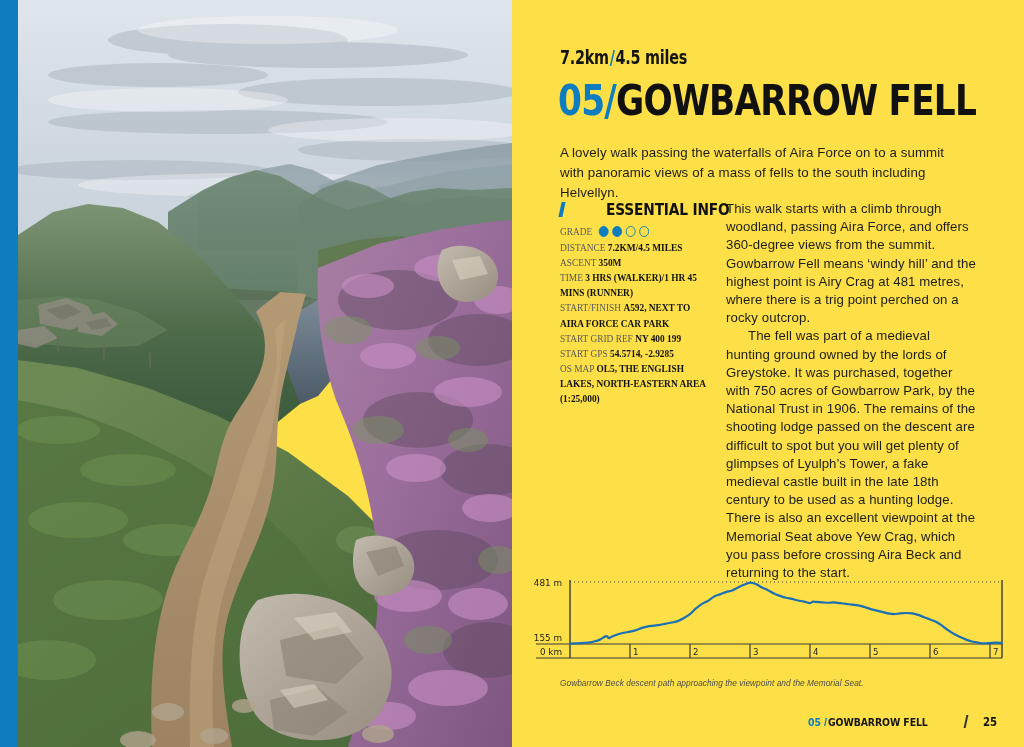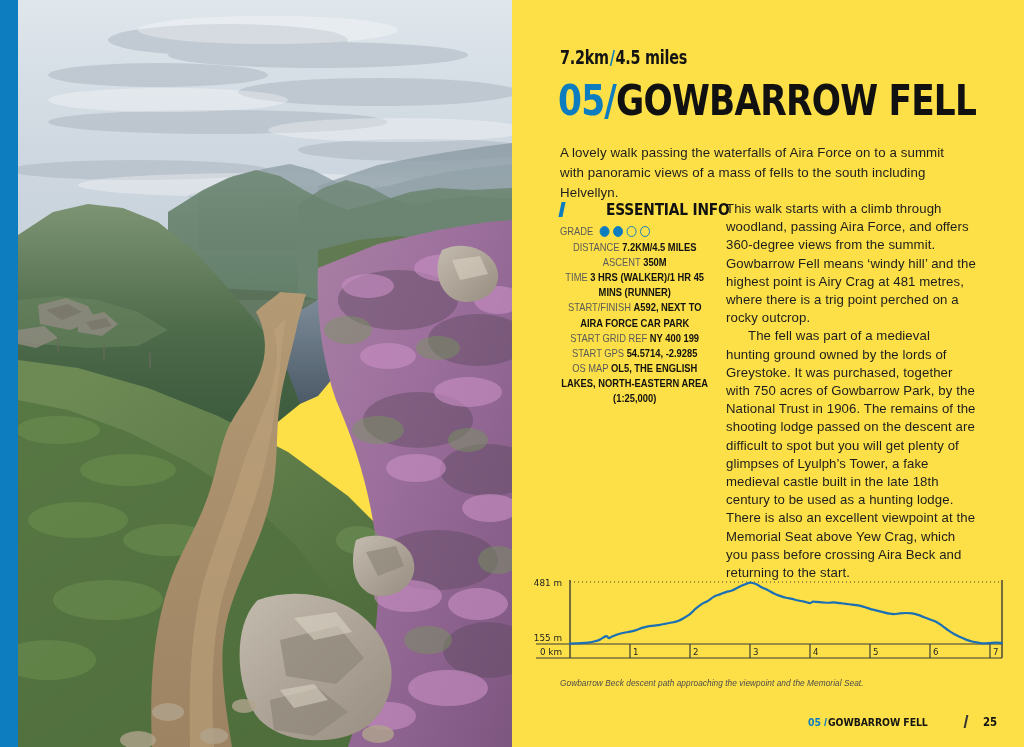--- a/index.html
+++ b/index.html
@@ -62,24 +62,23 @@
   }
   .sec-head .bar {
     display:inline-block; width: 4px; height: 15px; background:#0d7dc0;
     transform: skewX(-12deg); margin-right: 6px; position: relative; top: 2px;
     flex: 0 0 auto;
   }
   .sec-head .ht { transform: scaleX(0.86); transform-origin: left center; display:inline-block;}
 
   
   .info-list {
-    font-family: Liberation Sans, sans-serif;
+    font-family: Liberation Serif, serif;
     font-size: 10.4px; line-height: 15.1px; color: #2a2a2a;
     letter-spacing: 0px;
-    text-align: center;
   }
   .info-row { margin-bottom: 0px; }
   .info-row .lab { color: #5a5a5a; font-weight: 400; }
   .info-row .val { color: #111; font-weight: 700; }
   .info-inner { transform: scaleX(0.90); transform-origin: left top; width: 166px; }
 
   .grade-row { display: flex; align-items: center; gap: 4px; margin-bottom:1px;}
   .grade-row .lab { color:#5a5a5a; font-size:10.4px; }
   .dots { display: flex; gap: 4px; align-items: center; margin-left: 3px;}
   .dot { width: 11px; height: 11px; border-radius: 50%; border: 1.6px solid #0d7dc0; }

